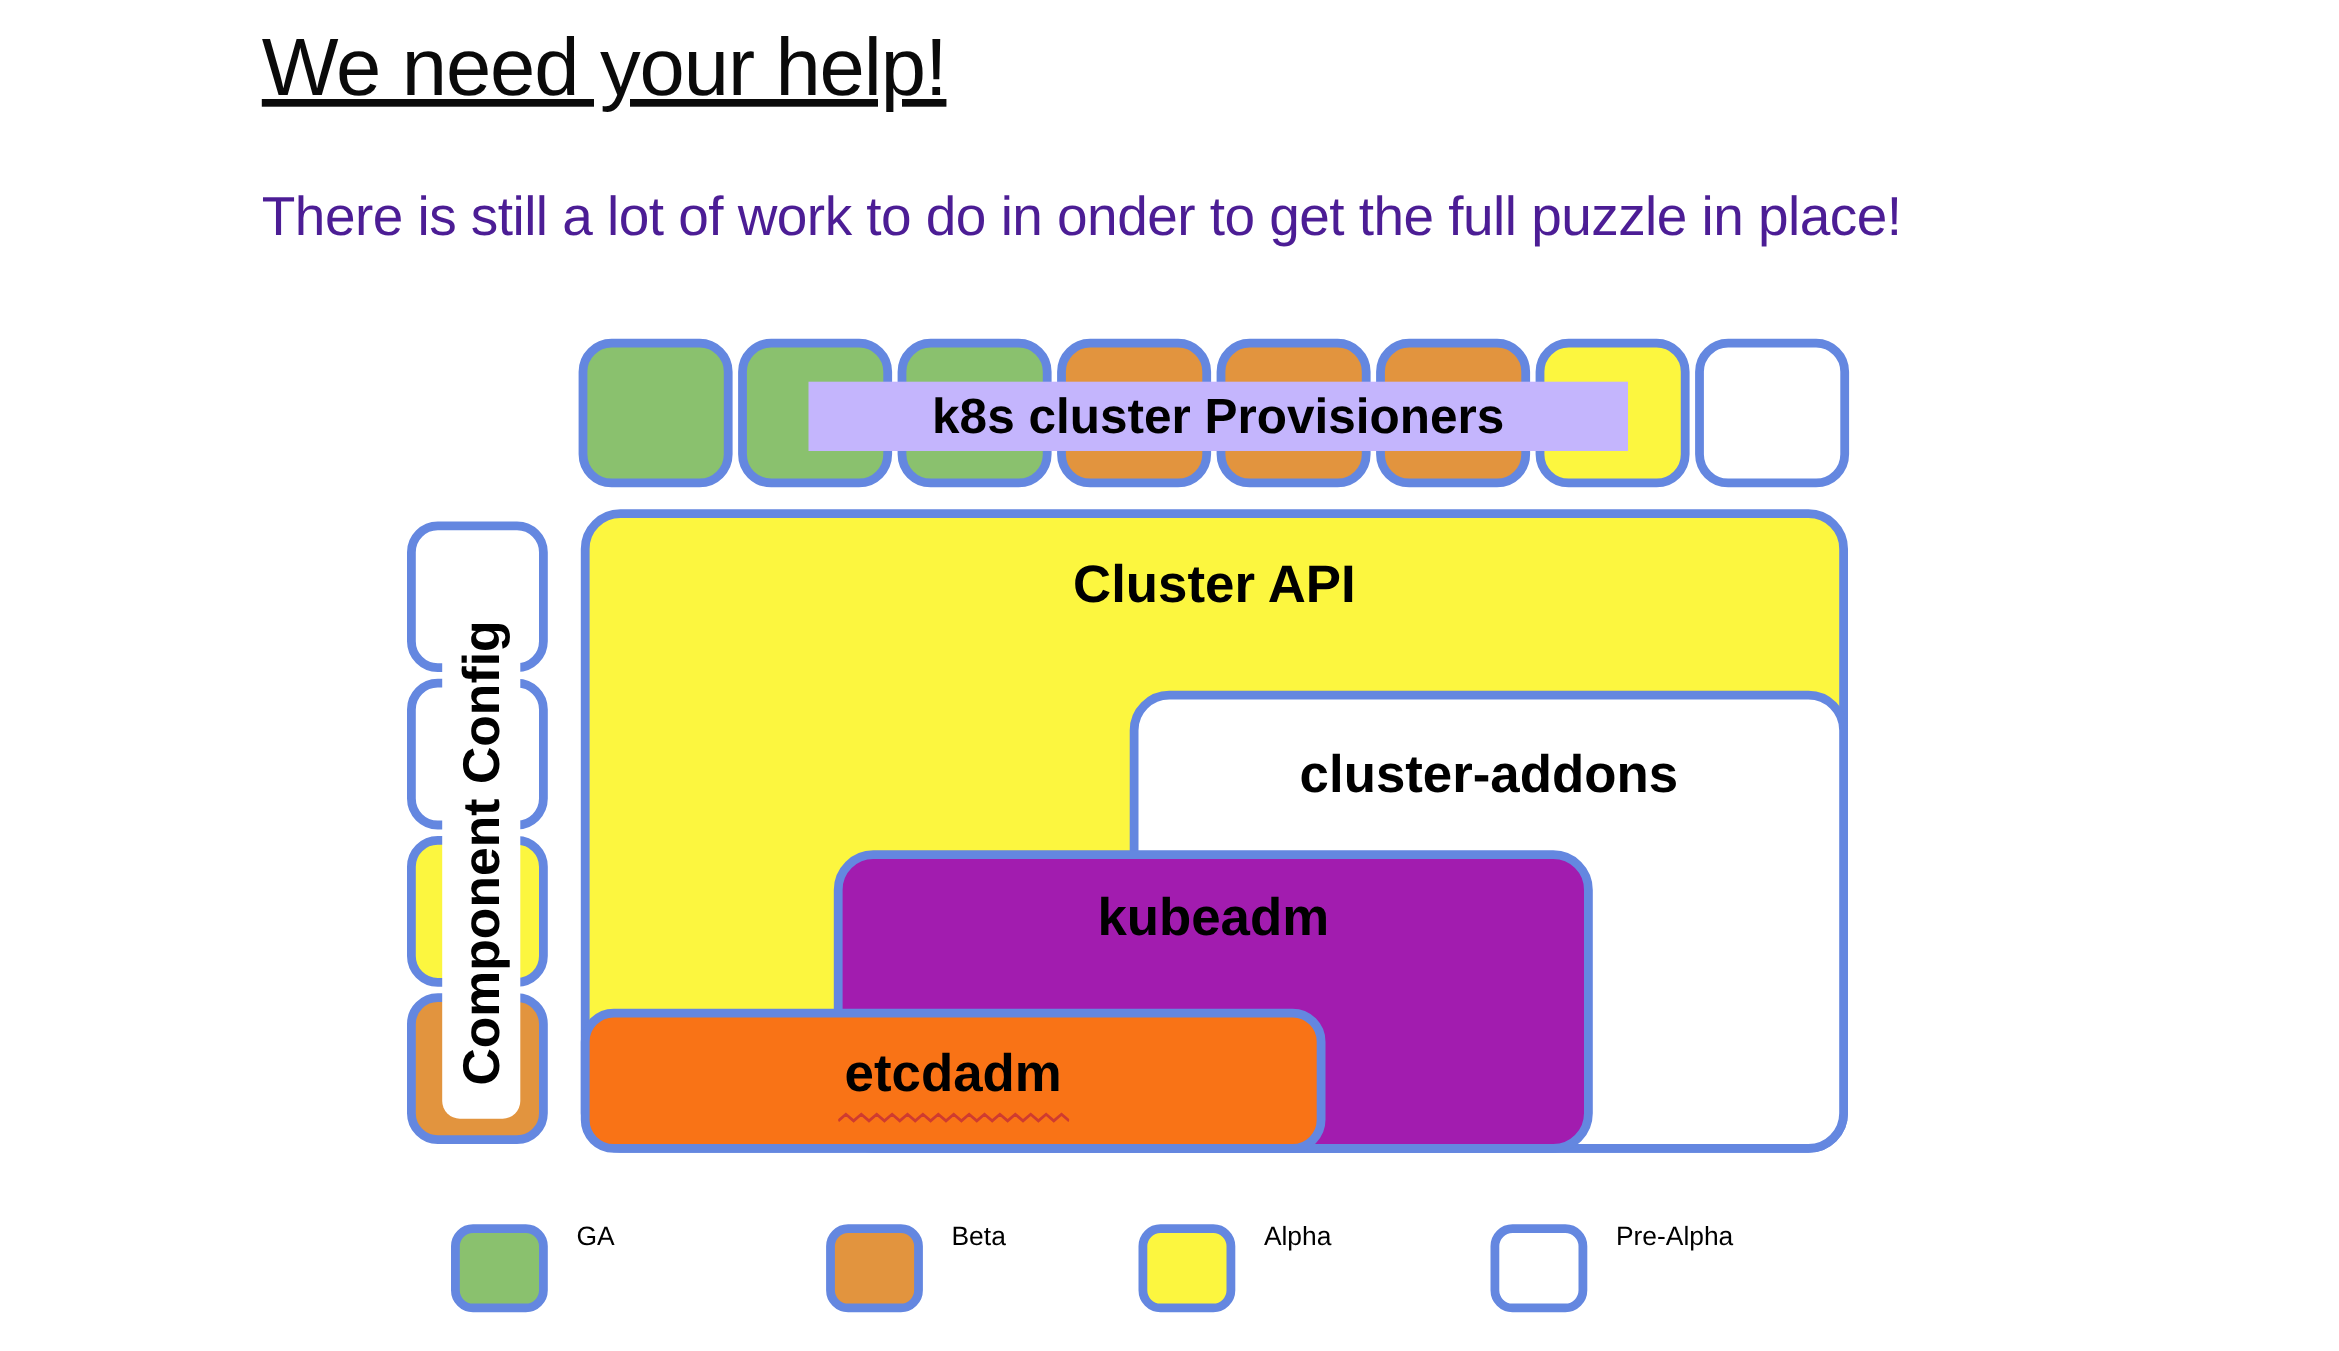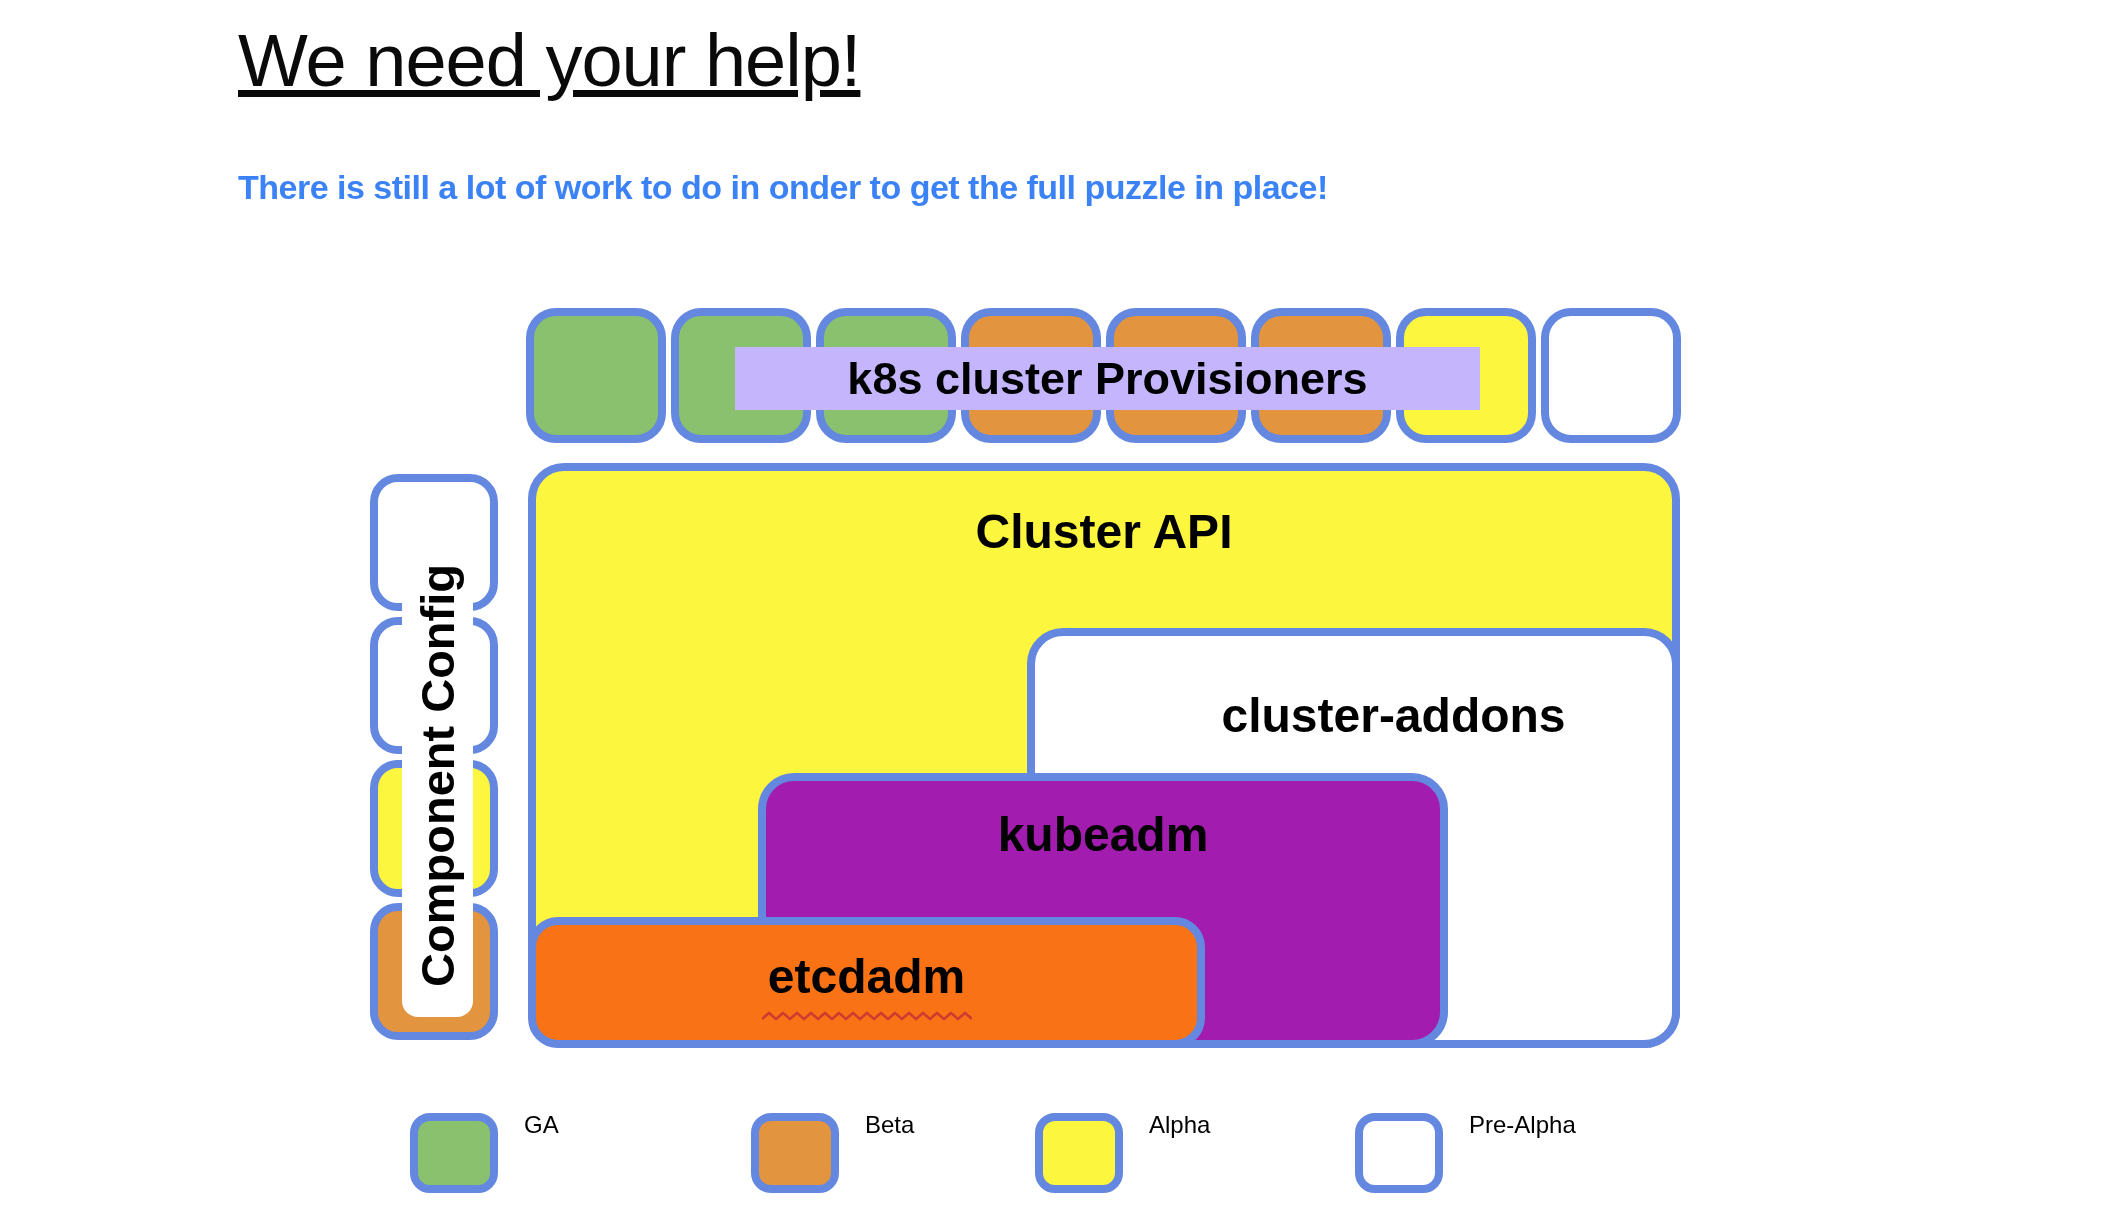--- a/index.html
+++ b/index.html
@@ -17,23 +17,23 @@
   .title {
     left: 238px; top: 18px;
     font-size: 74px; font-weight: 400;
     letter-spacing: -1px;
     color: #0a0a0a;
     white-space: nowrap;
     text-decoration: underline;
   }
   .subtitle {
     left: 238px; top: 168px;
-    font-size: 34px; font-weight: 700;
+    font-size: 50px; font-weight: 400;
     letter-spacing: -0.5px;
-    color: #3b82f6;
+    color: #4c1d95;
     white-space: nowrap;
   }
 
   
   .sq {
     position: absolute;
     top: 308px; width: 140px; height: 135px;
     border: 8px solid var(--border-blue);
     border-radius: 30px;
     box-sizing: border-box;
@@ -82,21 +82,21 @@
     position: absolute; left: 0; width: 100%;
     text-align: center;
     font-weight: 700; font-size: 48px;
     white-space: nowrap;
   }
   #cluster-api   { left: 528px;  top: 463px; width: 1152px; height: 585px; border-radius: 36px; z-index: 1; }
   #cluster-addons{ left: 1027px; top: 628px; width: 653px;  height: 420px; border-radius: 36px; z-index: 2; background: #fff; }
   #kubeadm       { left: 758px;  top: 773px; width: 690px;  height: 275px; border-radius: 36px; z-index: 3; }
   #etcdadm       { left: 528px;  top: 917px; width: 677px;  height: 131px; border-radius: 30px; z-index: 4; background: #f97316; }
   #cluster-api    .box-label { top: 33px; }
-  #cluster-addons .box-label { top: 52px; padding-left: 40px; }
+  #cluster-addons .box-label { top: 41px; }
   #kubeadm        .box-label { top: 26px; }
   #etcdadm        .box-label { top: 24px; }
   .squiggle {
     position: absolute;
     left: 50%; transform: translateX(-50%);
     top: 85px;
     z-index: 5;
   }
 
   

